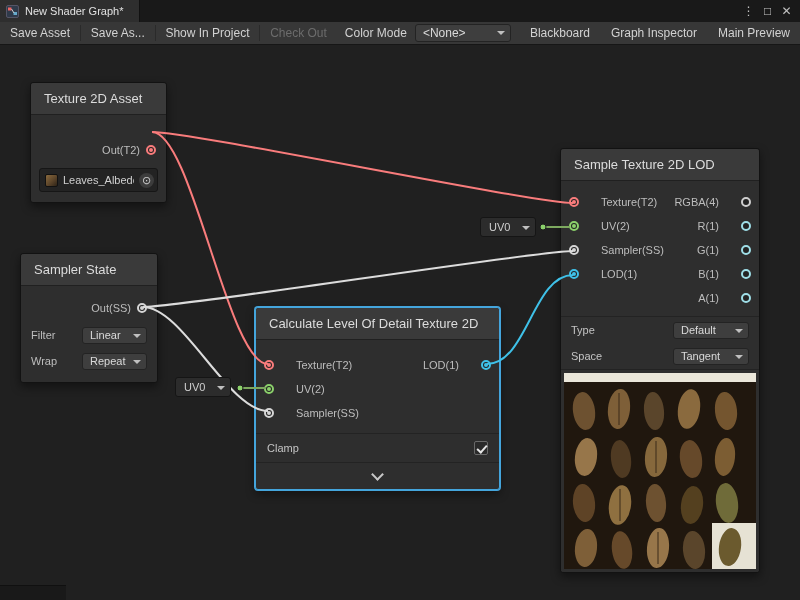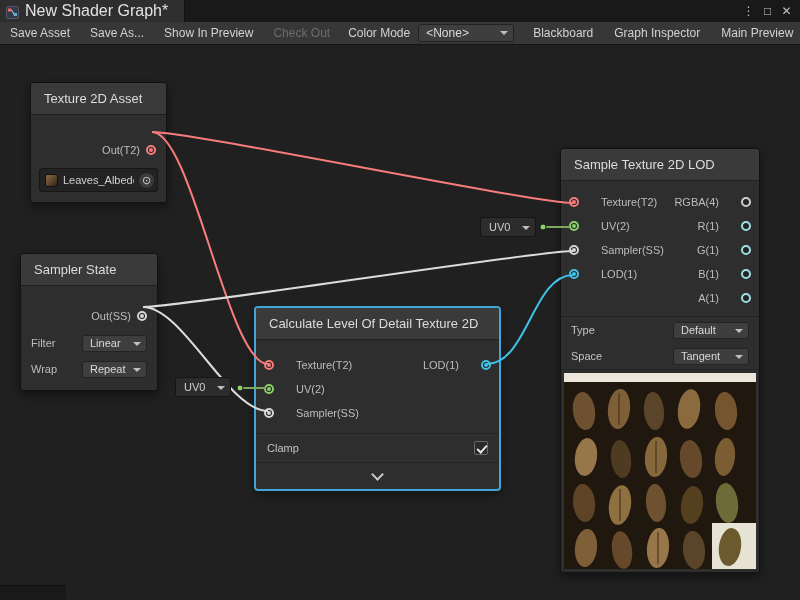--- a/index.html
+++ b/index.html
@@ -1,21 +1,21 @@
 <!DOCTYPE html>
 <html><head>
 <meta charset="utf-8">
 <style>
   *{box-sizing:border-box;margin:0;padding:0}
   html,body{width:800px;height:600px;overflow:hidden}
   body{font-family:"Liberation Sans",sans-serif;background:#282828;position:relative;color:#c8c8c8;font-size:12px}
 
   
   .tabbar{position:absolute;top:0;left:0;right:0;height:22px;background:#191919;display:flex;align-items:stretch;z-index:10}
-  .tab{display:flex;align-items:center;gap:6px;padding:0 16px 0 6px;background:#2e2e2e;color:#e2e2e2;font-size:16px;border-right:1px solid #111}
+  .tab{display:flex;align-items:center;gap:6px;padding:0 16px 0 6px;background:#2e2e2e;color:#e2e2e2;font-size:11px;border-right:1px solid #111}
   .tab-icon{width:13px;height:13px;display:inline-block}
   .win-controls{margin-left:auto;display:flex;align-items:center;padding-right:4px}
   .wc{width:19px;text-align:center;font-size:12px;color:#c2c2c2;cursor:default;line-height:22px}
 
   
   .toolbar{position:absolute;top:22px;left:0;right:0;height:23px;background:#373737;border-bottom:1px solid #161616;display:flex;align-items:stretch;z-index:10;font-size:12px;color:#d2d2d2}
   .tbtn{display:flex;align-items:center;padding:0 10px;white-space:nowrap}
   .tbtn.disabled{color:#6c6c6c}
   .tsep{width:1px;background:#2a2a2a;margin:3px 0}
   .t-right{margin-left:auto;display:flex;align-items:center}
@@ -93,21 +93,21 @@
     <span class="wc">□</span>
     <span class="wc">✕</span>
   </div>
 </div>
 
 <div class="toolbar">
   <div class="tbtn">Save Asset</div>
   <div class="tsep"></div>
   <div class="tbtn">Save As...</div>
   <div class="tsep"></div>
-  <div class="tbtn">Show In Preview</div>
+  <div class="tbtn">Show In Project</div>
   <div class="tsep"></div>
   <div class="tbtn disabled">Check Out</div>
   <div class="t-right">
     <span class="cm-label">Color Mode</span>
     <div class="ddl cm-ddl">
       <span>&lt;None&gt;</span>
     </div>
     <div class="tsep"></div>
     <div class="tbtn">Blackboard</div>
     <div class="tsep"></div>
@@ -139,21 +139,21 @@
     </div>
     <div class="objfield">
       <span class="thumb"></span>
       <span class="objname">Leaves_Albedo</span>
       <span class="picker">⊙</span>
     </div>
   </div>
 
   <div class="node" style="left:20px;top:208px;width:138px;padding-bottom:8px">
     <div class="node-title">Sampler State</div>
-    <div class="prow out" style="margin-top:16px">
+    <div class="prow out" style="margin-top:8px">
       <span class="plabel">Out(SS)</span>
       <span class="port connected" style="--pc:#d6d6d6"></span>
     </div>
     <div class="sprop">
       <span class="lab">Filter</span>
       <div class="ddl">
         <span>Linear</span>
       </div>
     </div>
     <div class="sprop">

